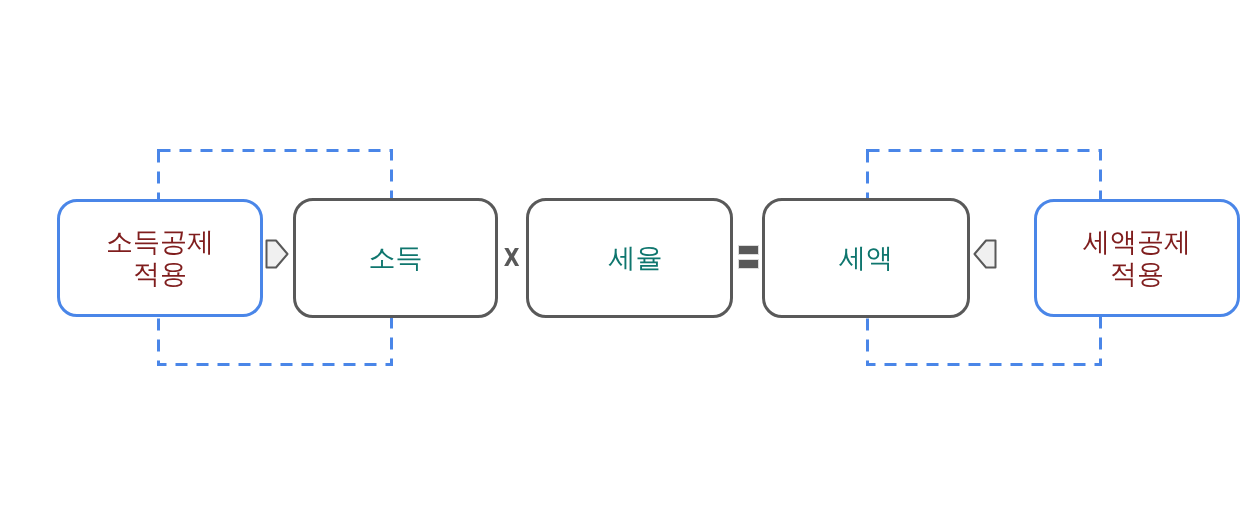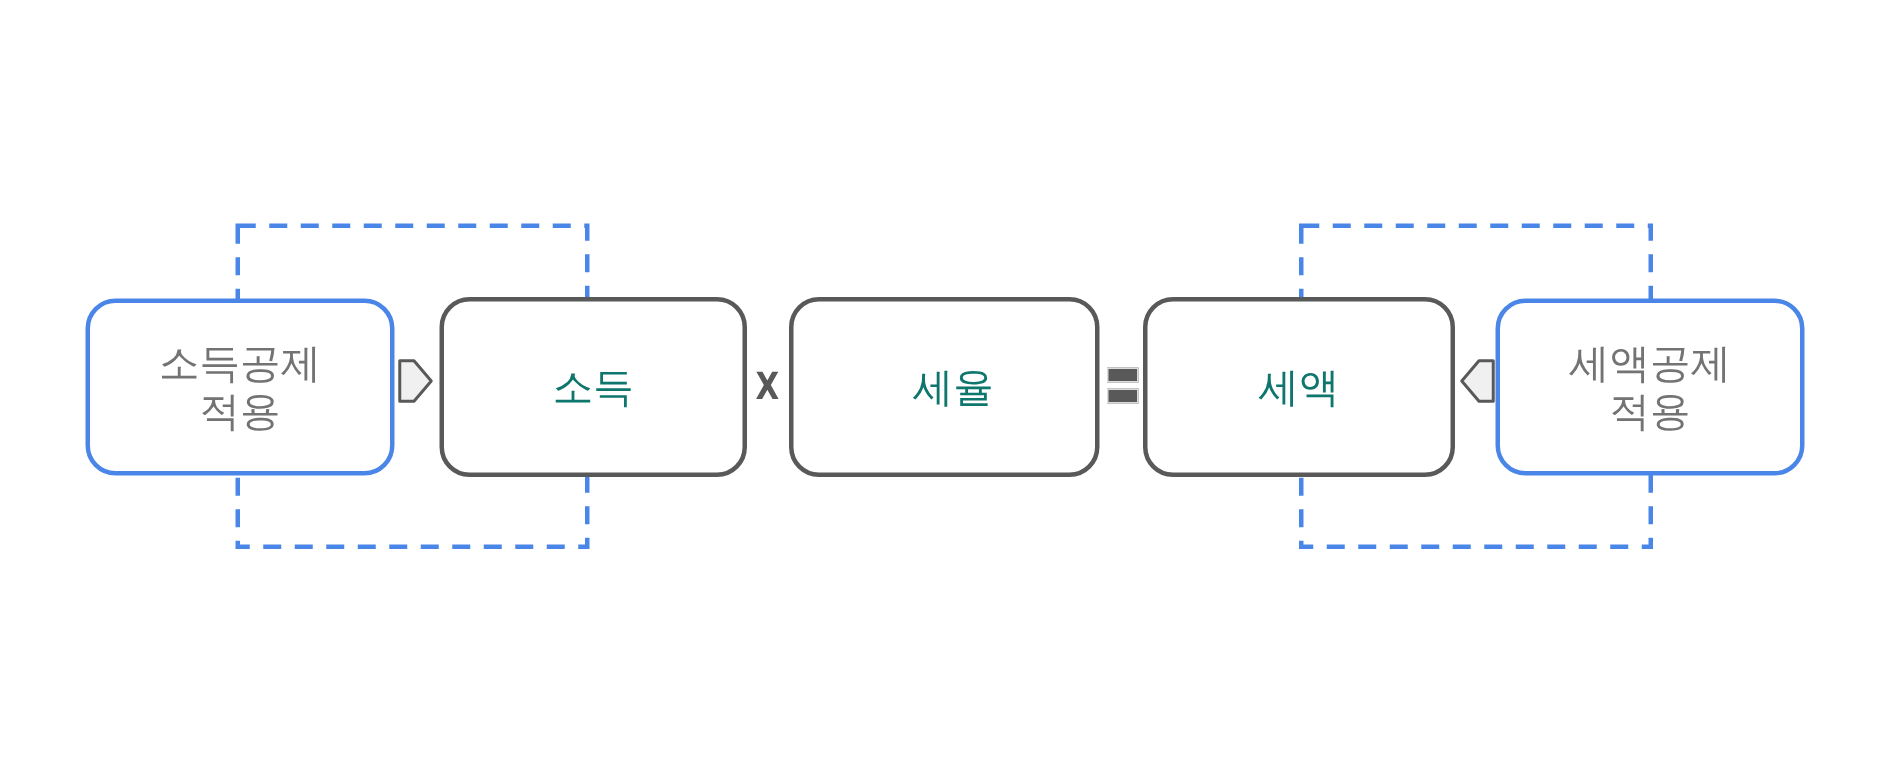--- a/index.html
+++ b/index.html
@@ -32,21 +32,21 @@
     text-align: center;
     font-size: 27px;
     line-height: 1.2;
   }
   .box.gray {
     border: 3px solid #595959;
     color: #0f766e;
   }
   .box.blue {
     border: 3px solid #4a86e8;
-    color: #737373;
+    color: #7f1d1d;
   }
   .operator {
     position: absolute;
     z-index: 2;
     display: flex;
     flex-direction: column;
     align-items: center;
     justify-content: center;
     color: #595959;
   }
@@ -110,18 +110,18 @@
   </div>
 
   <div class="box gray" style="left:762px; top:198px; width:208px; height:120px;">
     <span>세액</span>
   </div>
 
   <svg class="arrow-icon" style="left:973px; top:239px;" width="24" height="30" viewBox="0 0 24 30">
     <path d="M22.5,1.5 L13,1.5 L1.5,15 L13,28.5 L22.5,28.5 Z" fill="#f0f0f0" stroke="#595959" stroke-width="2" stroke-linejoin="round"></path>
   </svg>
 
-  <div class="box blue" style="left:997px; top:199px; width:206px; height:118px;">
+  <div class="box blue" style="left:1034px; top:199px; width:206px; height:118px;">
     <span>세액공제</span>
     <span>적용</span>
   </div>
 
 </div>
 
 </body></html>

